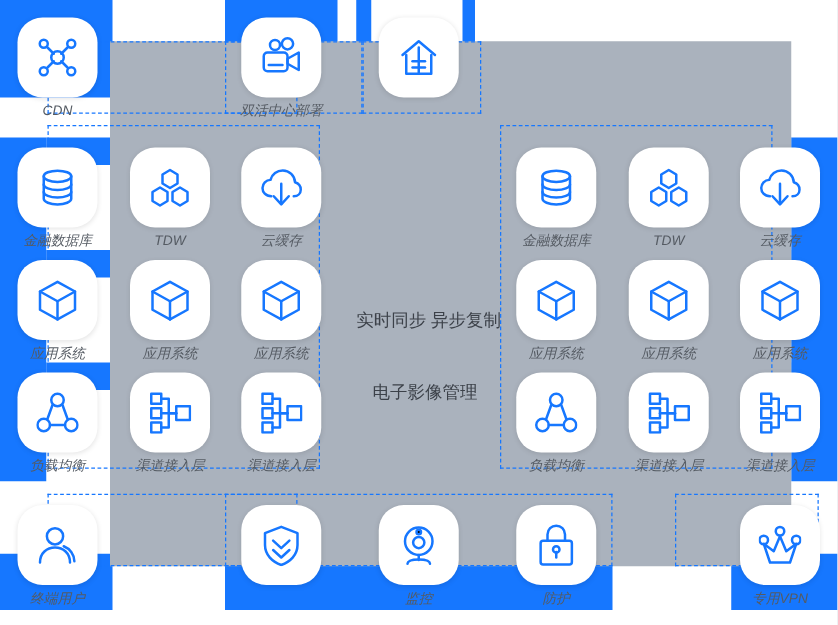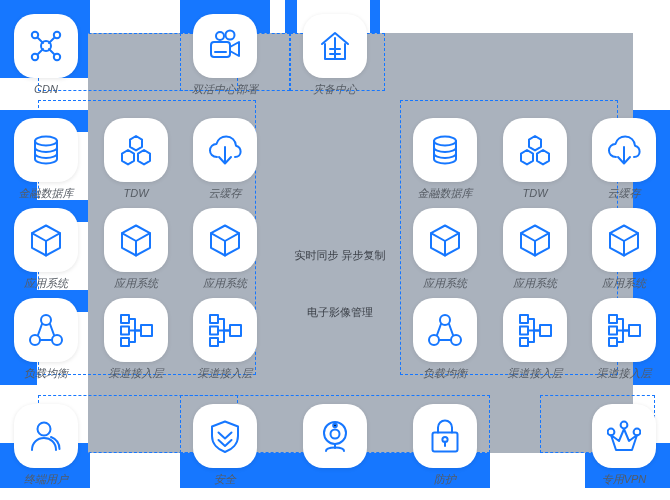--- a/index.html
+++ b/index.html
@@ -19,21 +19,21 @@
   
   .node{position:absolute;width:64px;height:88px;font-style:italic;}
   .card{width:64px;height:64px;border-radius:20px;background:#fff;
         box-shadow:0 1px 4px rgba(0,0,0,.10);
         display:flex;align-items:center;justify-content:center;}
   .card svg{width:34px;height:34px;display:block;}
   .lbl{width:104px;margin-left:-20px;text-align:center;margin-top:5px;
        font-size:11px;color:#555b63;line-height:13px;white-space:nowrap;}
 
   
-  .cap{position:absolute;text-align:center;font-size:11px;color:#3c4149;
+  .cap{position:absolute;text-align:center;font-size:14px;color:#3c4149;
        white-space:nowrap;}
 </style>
 </head>
 <body>
 
 <div id="stage">
   <div id="blues">
       <div class="blue" style="left: 0px; top: 0px; width: 90px; height: 78px; background: rgb(22, 119, 255);"></div>
       <div class="blue" style="left: 180px; top: 0px; width: 90px; height: 42px; background: rgb(22, 119, 255);"></div>
       <div class="blue" style="left: 285px; top: 0px; width: 12px; height: 42px; background: rgb(22, 119, 255);"></div>
@@ -99,21 +99,20 @@
       <div class="node" style="left: 303px; top: 14px;">
         <div class="card">
           <svg viewBox="0 0 34 34" fill="none" stroke="#1677ff" stroke-width="2" stroke-linecap="round" stroke-linejoin="round">
             <path d="M4 15 L17 4 L30 15"></path>
             <path d="M7 15 L7 30 L27 30 L27 15"></path>
             <line x1="12" y1="20" x2="22" y2="20"></line>
             <line x1="12" y1="25" x2="22" y2="25"></line>
             <line x1="17" y1="9" x2="17" y2="30"></line>
           </svg>
         </div>
-        <div class="lbl" style="color: rgb(85, 91, 99);">灾备中心</div>
       </div>
       <div class="node" style="left: 14px; top: 118px;">
         <div class="card">
           <svg viewBox="0 0 34 34" fill="none" stroke="#1677ff" stroke-width="2" stroke-linecap="round" stroke-linejoin="round">
             <ellipse cx="17" cy="8" rx="11" ry="4.5"></ellipse>
             <path d="M6 8 L6 26 C6 28.5 11 30.5 17 30.5 C23 30.5 28 28.5 28 26 L28 8"></path>
             <path d="M6 14.5 C6 17 11 19 17 19 C23 19 28 17 28 14.5"></path>
             <path d="M6 20.5 C6 23 11 25 17 25 C23 25 28 23 28 20.5"></path>
           </svg>
         </div>
@@ -323,32 +322,32 @@
         <div class="lbl" style="color: rgb(85, 91, 99);">终端用户</div>
       </div>
       <div class="node" style="left: 193px; top: 404px;">
         <div class="card">
           <svg viewBox="0 0 34 34" fill="none" stroke="#1677ff" stroke-width="2" stroke-linecap="round" stroke-linejoin="round">
             <path d="M17 2.5 L30 7.5 L30 17 C30 25 24 30.5 17 33 C10 30.5 4 25 4 17 L4 7.5 Z"></path>
             <path d="M10.5 13.5 L17 19.5 L23.5 13.5"></path>
             <path d="M10.5 21 L17 27 L23.5 21"></path>
           </svg>
         </div>
-        <div class="lbl" style="color: rgb(85, 91, 99);">安全</div>
       </div>
       <div class="node" style="left: 303px; top: 404px;">
         <div class="card">
           <svg viewBox="0 0 34 34" fill="none" stroke="#1677ff" stroke-width="2" stroke-linecap="round" stroke-linejoin="round">
             <circle cx="17" cy="14" r="11"></circle>
             <circle cx="17" cy="15" r="4.5"></circle>
             <circle cx="17" cy="6.5" r="1.8" fill="currentColor"></circle>
             <line x1="17" y1="25" x2="17" y2="29"></line>
             <path d="M8 32 C8 29.5 12 28.5 17 28.5 C22 28.5 26 29.5 26 32"></path>
           </svg>
         </div>
+        <div class="lbl" style="color: rgb(85, 91, 99);">监控</div>
       </div>
       <div class="node" style="left: 413px; top: 404px;">
         <div class="card">
           <svg viewBox="0 0 34 34" fill="none" stroke="#1677ff" stroke-width="2" stroke-linecap="round" stroke-linejoin="round">
             <rect x="4.5" y="13.5" width="25" height="19" rx="2"></rect>
             <path d="M10 13.5 L10 8.5 C10 4.5 13.2 1.5 17 1.5 C20.8 1.5 24 4.5 24 8.5 L24 13.5"></path>
             <circle cx="17" cy="20.5" r="2.6"></circle>
             <line x1="17" y1="22.5" x2="17" y2="27"></line>
           </svg>
         </div>

